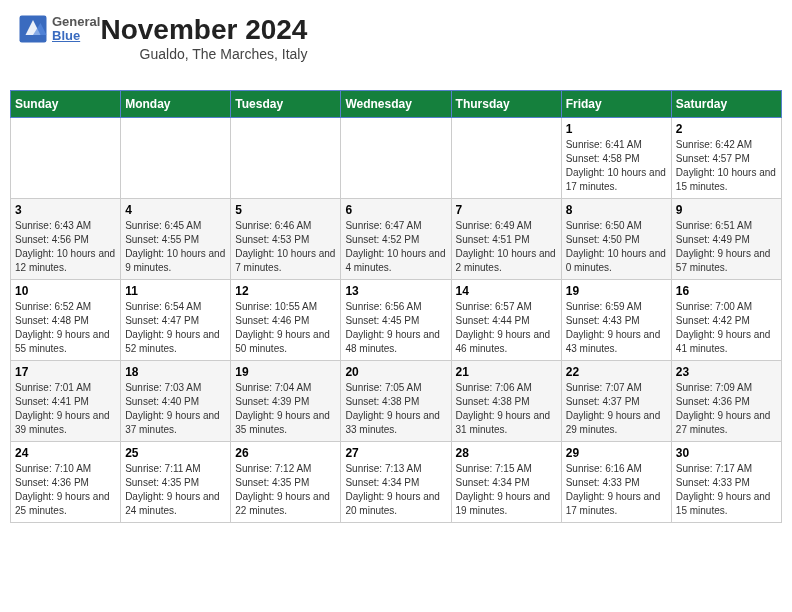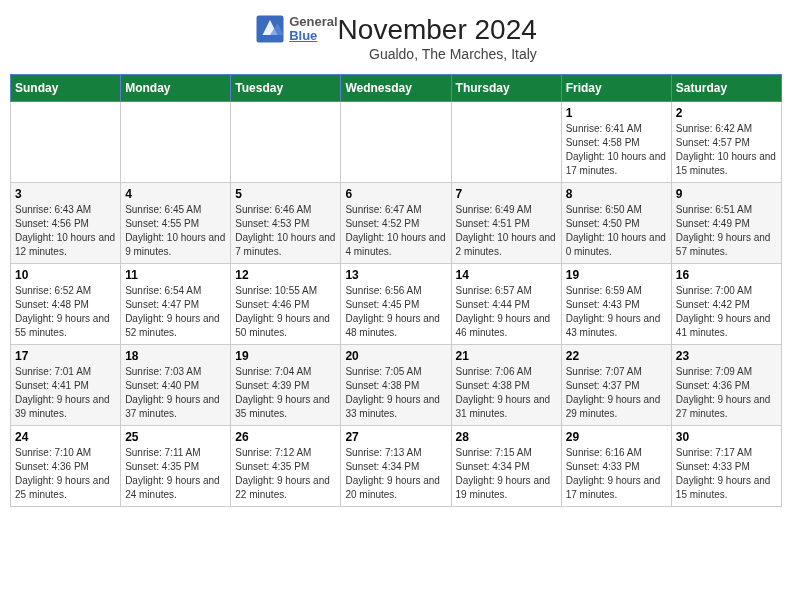--- a/index.html
+++ b/index.html
@@ -5,23 +5,23 @@
     * { box-sizing: border-box; margin: 0; padding: 0; }
     body {
       font-family: Arial, sans-serif;
       background: #fff;
       width: 792px;
       min-height: 612px;
       padding: 10px;
     }
     .header {
       display: flex;
-      justify-content: center;
+      justify-content: flex-start;
       align-items: flex-start;
-      margin-bottom: 8px;
+      margin-bottom: 24px;
       padding: 4px 8px;
     }
     .logo {
       display: flex;
       align-items: center;
       gap: 4px;
     }
     .logo-text {
       display: flex;
       flex-direction: column;
@@ -34,21 +34,21 @@
     .logo-text .blue { color: #3a6bbf; text-decoration: underline; }
     .logo-icon {
       width: 30px;
       height: 30px;
     }
     .title-block {
       text-align: right;
     }
     .month-title {
       font-size: 28px;
-      font-weight: normal;
+      font-weight: bold;
       color: #222;
     }
     .location {
       font-size: 14px;
       color: #444;
     }
     .calendar {
       width: 100%;
       border-collapse: collapse;
       font-size: 11px;

